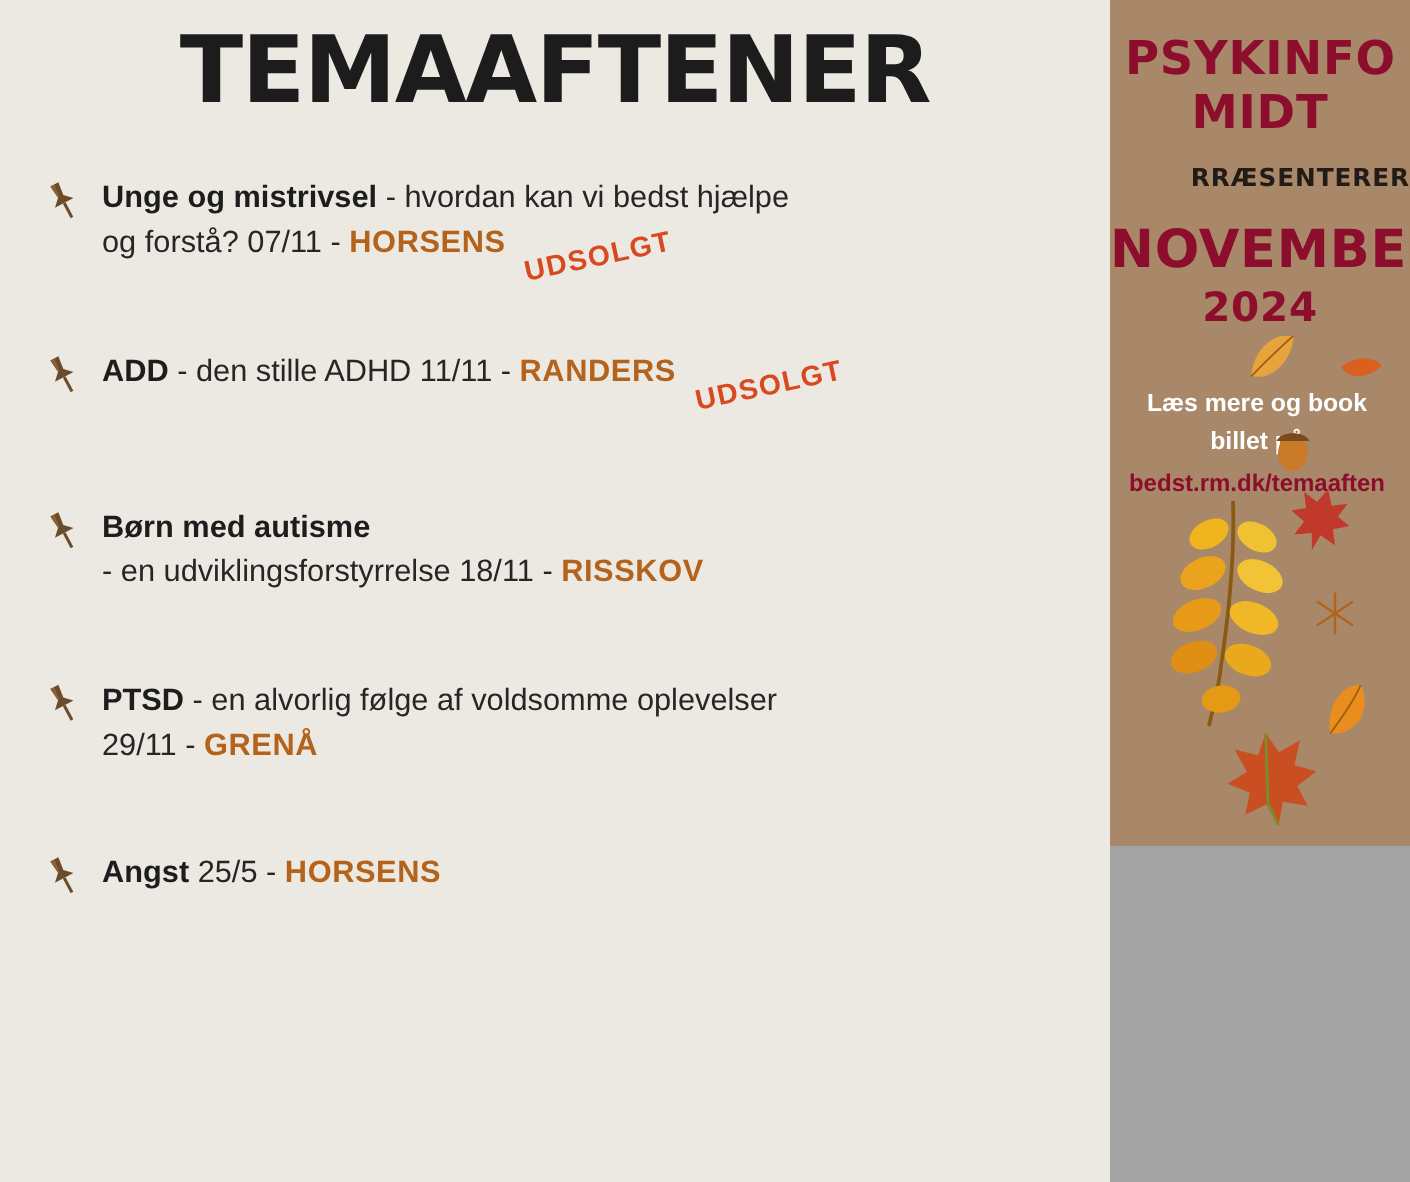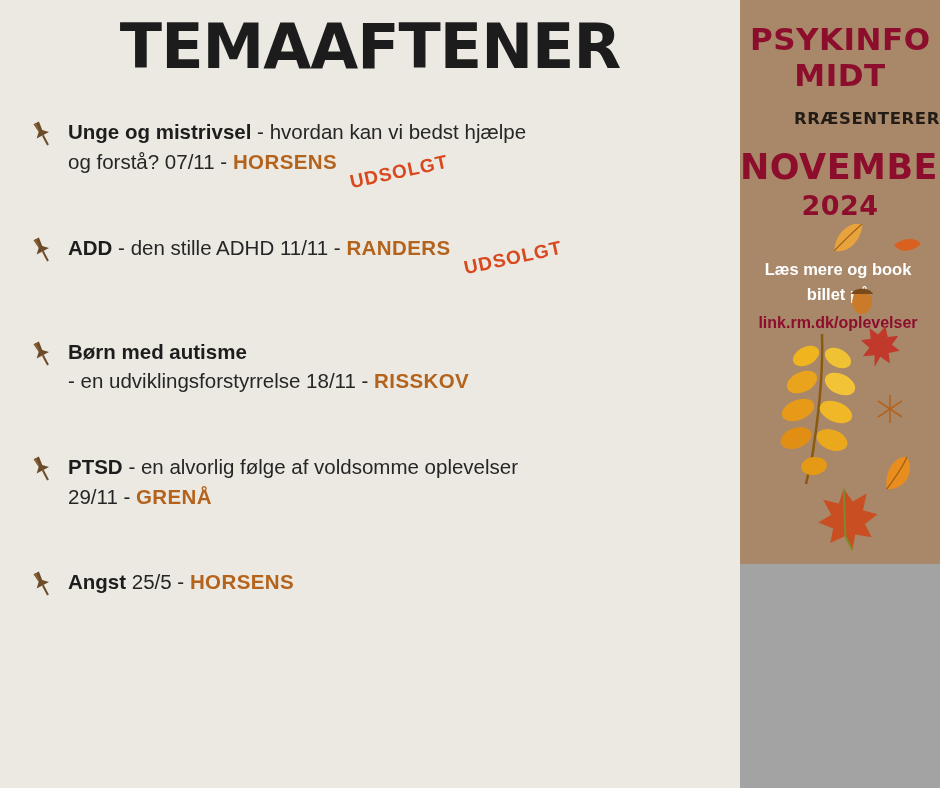--- a/index.html
+++ b/index.html
@@ -243,21 +243,21 @@
   <div class="right-col">
     <div class="brand">
       <div>PSYKINFO</div>
       <div>MIDT</div>
     </div>
     <div class="presents">RRÆSENTERER</div>
     <div class="month">NOVEMBER</div>
     <div class="year">2024</div>
     <div class="book-info">
       <span>Læs mere og book billet på</span>
-      <a class="book-link" href="#">link.rm.dk/oplevelser</a>
+      <a class="book-link" href="#">bedst.rm.dk/temaaften</a>
     </div>
 
     <svg class="leaves" viewBox="0 0 200 340">
 
       <g transform="translate(88,10) rotate(-20)">
         <path d="M0 18 C8 0 26 -4 36 2 C30 16 14 26 0 18 Z" fill="#e8a33d"></path>
         <path d="M0 18 C12 12 26 6 36 2" stroke="#9c5f14" stroke-width="1.2" fill="none"></path>
       </g>
       <g transform="translate(160,8) rotate(25)">
         <path d="M0 14 C6 2 18 -2 24 2 C20 12 10 20 0 14 Z" fill="#d9601f"></path>

